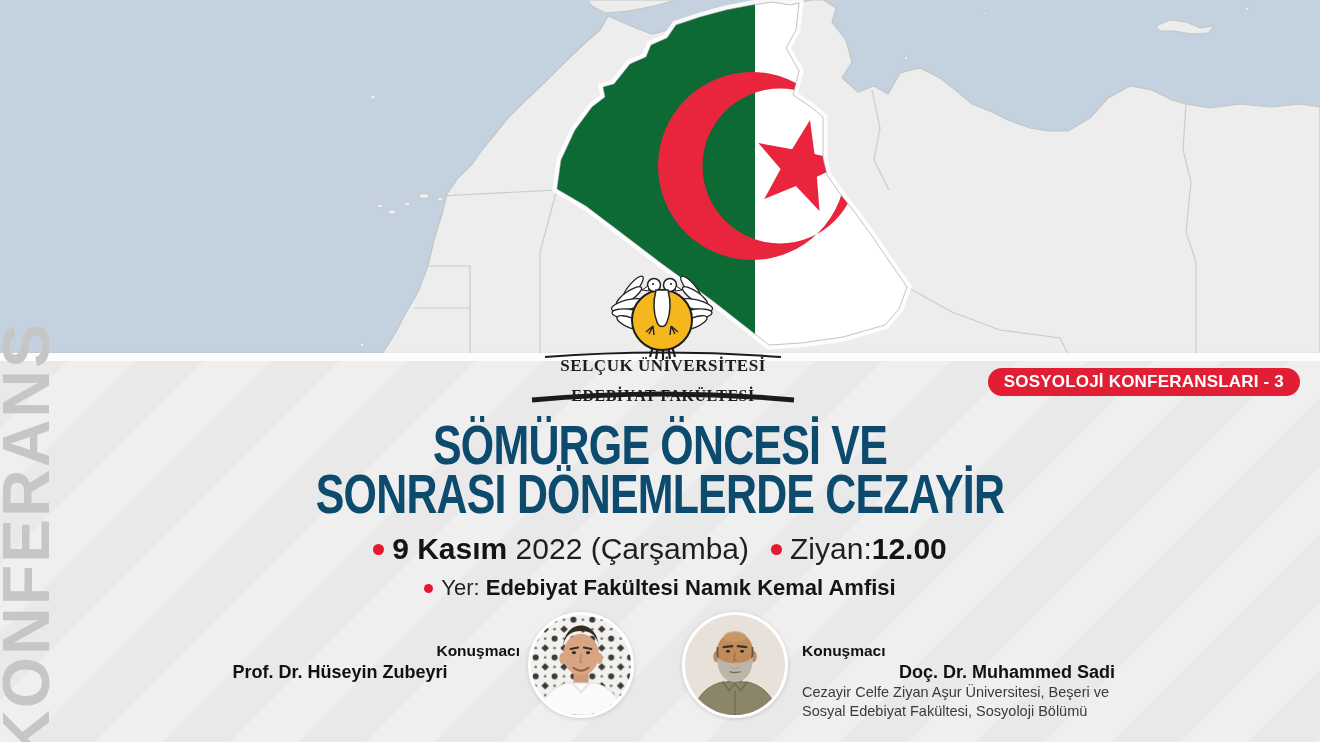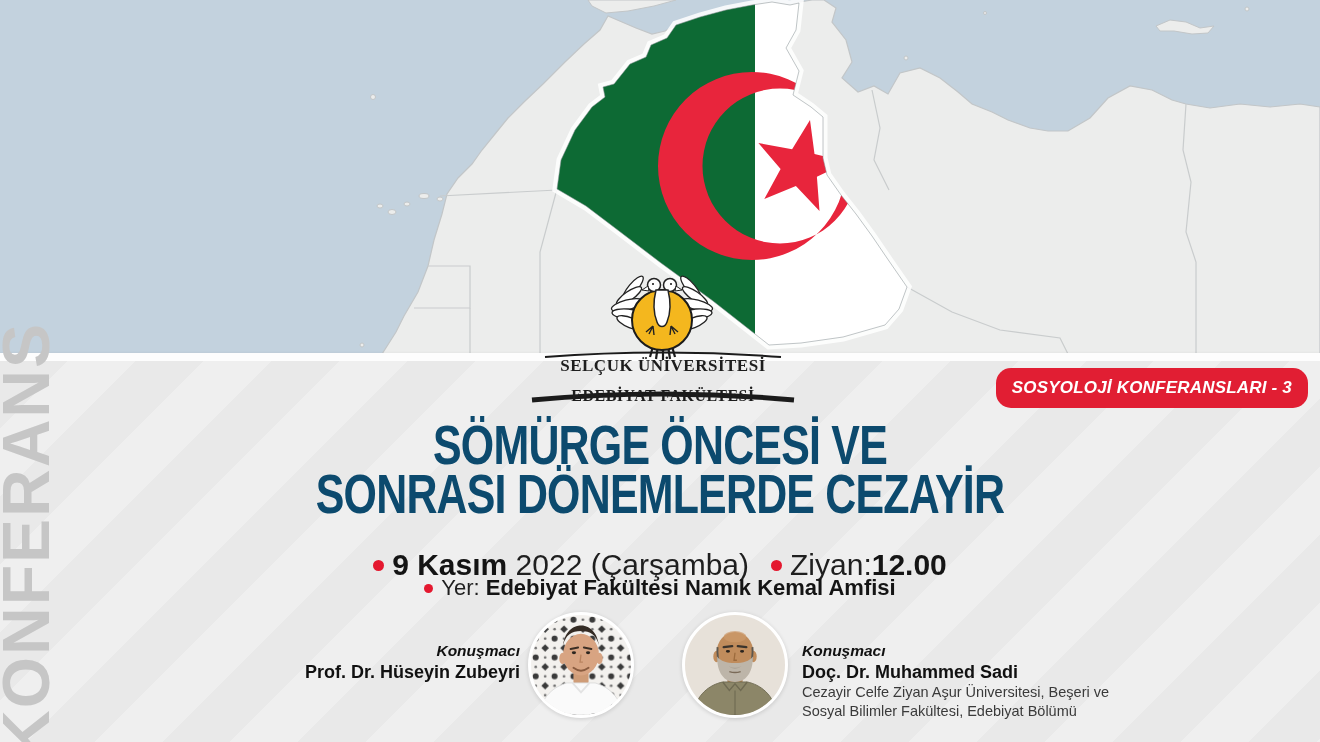--- a/index.html
+++ b/index.html
@@ -15,56 +15,56 @@
 
   
   .lower{position:absolute;top:361px;left:0;width:1320px;height:381px;
          background:repeating-linear-gradient(135deg,#e9e9e9 0 48px,#efefef 48px 96px);}
 
   
   .watermark{position:absolute;left:-12px;top:758px;transform:rotate(-90deg);transform-origin:0 0;
              font-size:66px;font-weight:bold;color:#c6c6c6;letter-spacing:2px;white-space:nowrap;}
 
   
-  .badge{position:absolute;top:368px;right:12px;height:40px;border-radius:15px;background:#e11e33;
+  .badge{position:absolute;top:368px;right:20px;height:28px;border-radius:15px;background:#e11e33;
          color:#fff;font-weight:bold;font-size:17px;display:flex;align-items:center;
-         padding:0 16px;letter-spacing:.2px;font-style:italic;}
+         padding:0 16px;letter-spacing:.2px;}
 
   
   .emblem{position:absolute;left:606px;top:272px;width:112px;height:90px;}
   .univ{position:absolute;left:527px;top:348px;width:272px;height:58px;text-align:center;
         color:#1d1d1d;font-family:"Liberation Serif",serif;}
   .univ svg.arcs{position:absolute;left:0;top:0;}
   .univ-line1{position:relative;font-size:17px;font-weight:bold;letter-spacing:.5px;padding-top:8px;}
   .univ-line2{position:relative;font-size:16px;font-weight:bold;letter-spacing:.5px;margin-top:11px;}
 
   
   .title{position:absolute;left:0;top:421px;width:1320px;text-align:center;color:#0c4a6e;font-weight:bold;}
   .title-line{font-size:55px;line-height:49px;transform:scaleX(.78);letter-spacing:-1px;}
 
   
   .inforow{position:absolute;left:0;width:1320px;display:flex;justify-content:center;
            align-items:center;color:#141414;}
-  .schedule{top:532px;font-size:30px;margin-top:16px;}
+  .schedule{top:532px;font-size:30px;}
   .venue{top:575px;font-size:22px;}
   .dot{width:11px;height:11px;border-radius:50%;background:#e4182f;display:inline-block;flex:0 0 auto;}
   .venue .dot{width:9px;height:9px;}
   .b{font-weight:bold;}
   .r{font-weight:normal;color:#1f1f1f;}
   .schedule .dot{margin-right:8px;}
   .schedule .gap{width:22px;}
   .venue .dot{margin-right:8px;}
   .sp{white-space:pre;}
 
   
   .spk{position:absolute;top:642px;}
   .spk-left{left:160px;width:360px;text-align:right;}
   .spk-right{left:802px;width:410px;text-align:left;}
-  .spk-role{font-size:15.5px;font-weight:bold;color:#111;font-style:italic;}
-  .spk-name{font-size:18px;font-weight:bold;color:#111;margin-top:2px;}
+  .spk-role{font-size:15.5px;font-weight:bold;color:#111;}
+  .spk-name{font-size:18px;font-weight:bold;color:#111;margin-top:2px;text-align:center;}
   .spk-affil{font-size:14.5px;color:#3a3a3a;line-height:1.32;}
   .photo{position:absolute;top:612px;width:106px;height:106px;border-radius:50%;overflow:hidden;
          border:3px solid #fff;box-sizing:border-box;box-shadow:0 1px 4px rgba(0,0,0,.15);background:#fff;}
   #photo1{left:528px;} #photo2{left:682px;}
   .photo svg{display:block;}
 </style>
 </head>
 <body>
 
 <div id="poster">
@@ -266,16 +266,16 @@
       <path d="M34,44 C34,62 42,71 53,71 C64,71 72,62 72,44 C68,49 62,51 53,51 C44,51 38,49 34,44 Z" fill="#bdb5a9"></path>
       <path d="M46,54 Q53,58 60,54 Q53,60 46,54 Z" fill="#a89f92"></path>
       <path d="M47,60 Q53,62 59,60" fill="none" stroke="#7a6a58" stroke-width="1.5"></path>
     </svg>
   </div>
 
   <div class="spk spk-right">
     <div class="spk-role">Konuşmacı</div>
     <div class="spk-name">Doç. Dr. Muhammed Sadi</div>
     <div class="spk-affil">Cezayir Celfe Ziyan Aşur Üniversitesi, Beşeri ve</div>
-    <div class="spk-affil">Sosyal Bilimler Fakültesi, Edebiyat Bölümü</div>
+    <div class="spk-affil">Sosyal Edebiyat Fakültesi, Sosyoloji Bölümü</div>
   </div>
 
 </div>
 
 </body></html>

